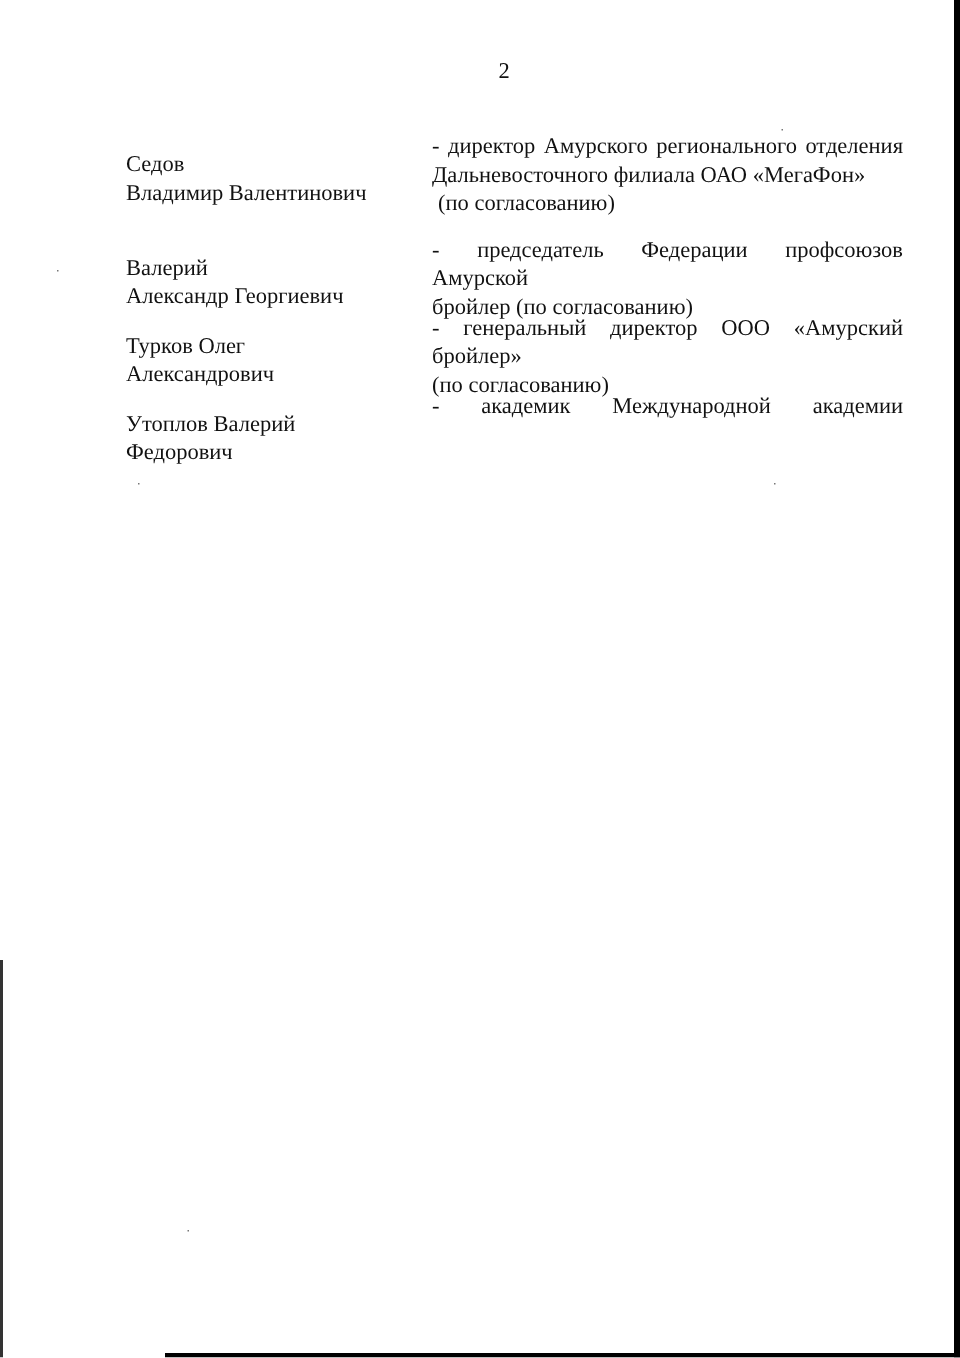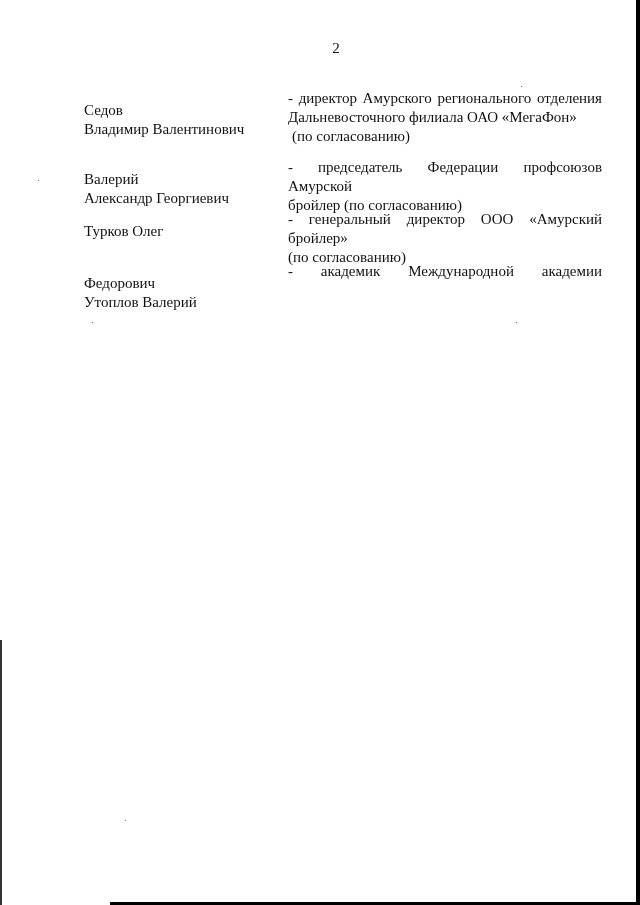--- a/index.html
+++ b/index.html
@@ -121,31 +121,32 @@
     </div>
     <div class="role">
       <span class="line justify">- председатель Федерации профсоюзов Амурской</span>
       <span class="line">бройлер (по согласованию)</span>
     </div>
   </div>
 
   <div class="entry" style="top:210px;">
     <div class="name">
       <span class="line">Турков Олег</span>
+      <span class="line">Александрович</span>
     </div>
     <div class="role">
       <span class="line justify">- генеральный директор ООО «Амурский бройлер»</span>
       <span class="line">(по согласованию)</span>
     </div>
   </div>
 
   <div class="entry" style="top:262px;">
     <div class="name">
+      <span class="line">Утоплов Валерий</span>
       <span class="line">Федорович</span>
-      <span class="line">Утоплов Валерий</span>
     </div>
     <div class="role">
       <span class="line justify">- академик Международной академии</span>
     </div>
   </div>
 
   <div class="scan-right"></div>
   <div class="scan-bottom"></div>
   <div class="scan-left"></div>
   <div class="speck" style="left:521px;top:86px;"></div>

